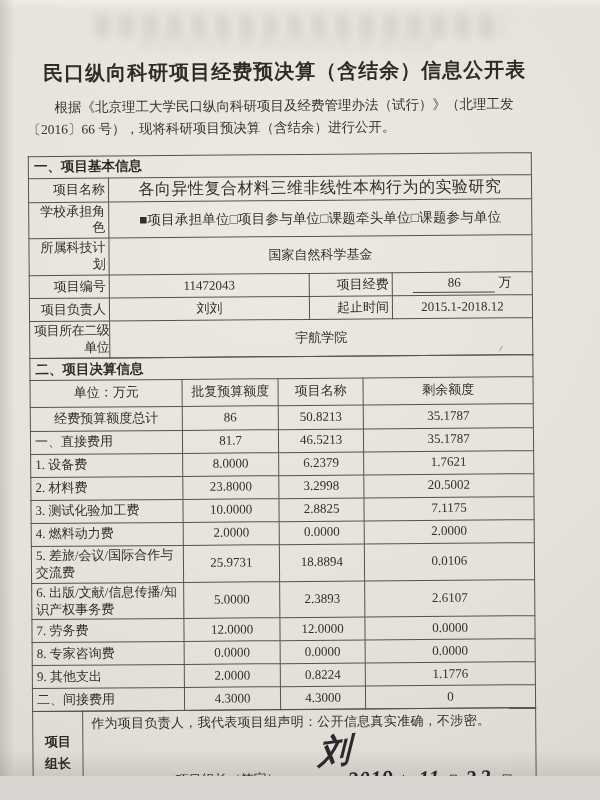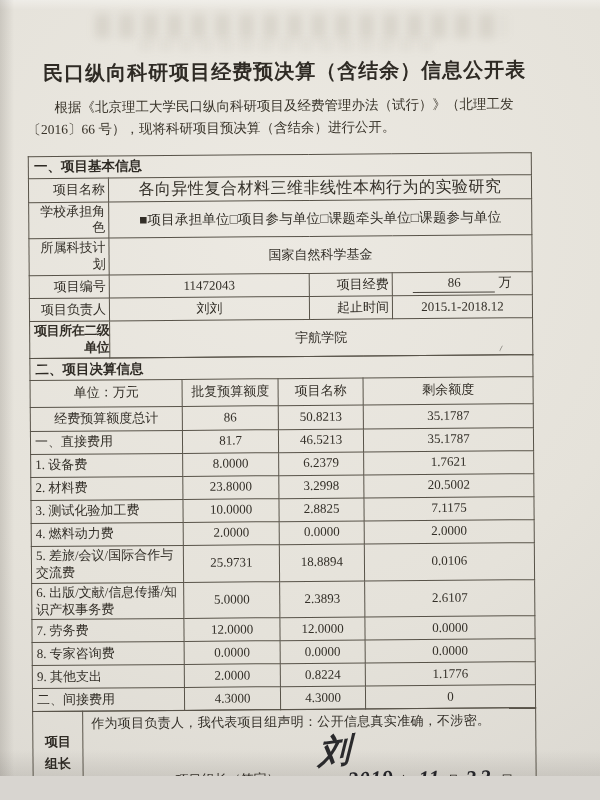--- a/index.html
+++ b/index.html
@@ -52,21 +52,21 @@
   .t1{margin-top:15px;}
   td{border:1px solid #585349;padding:1px 3px;vertical-align:middle;line-height:1.3;}
   .section-row td{
     border-left:1px solid #585349;border-right:1px solid #585349;
     font-family:"Liberation Sans","DejaVu Sans",sans-serif;
     font-weight:bold;text-align:left;padding-left:5px;height:19px;font-size:13.5px;
     color:#2e2a24;
   }
   .lbl{text-align:right;height:20px;}
   .val{text-align:center;}
-  .pre{white-space:pre-line;padding:1px 0;letter-spacing:-0.5px;font-weight:bold;}
+  .pre{white-space:pre-line;padding:1px 0;letter-spacing:-0.5px;}
   .pname{font-size:16px;letter-spacing:0.5px;text-align:center;}
   .roles{font-size:13.5px;text-align:center;letter-spacing:0.2px;}
   .uline{display:inline-block;min-width:78px;text-align:center;border-bottom:1px solid #4a463f;padding:0 2px;}
   .t2 .num{text-align:center;font-family:"Liberation Serif","DejaVu Serif",serif;}
   .t2 .cat{text-align:left;padding-left:4px;height:20px;}
   .t2 .cat-center{text-align:center;height:21px;}
   .t2 .hdr td{height:24px;text-align:center;}
   .t3{margin-top:-1px;}
   .decl-label{
     text-align:center;white-space:pre-line;font-size:13px;line-height:1.75;

